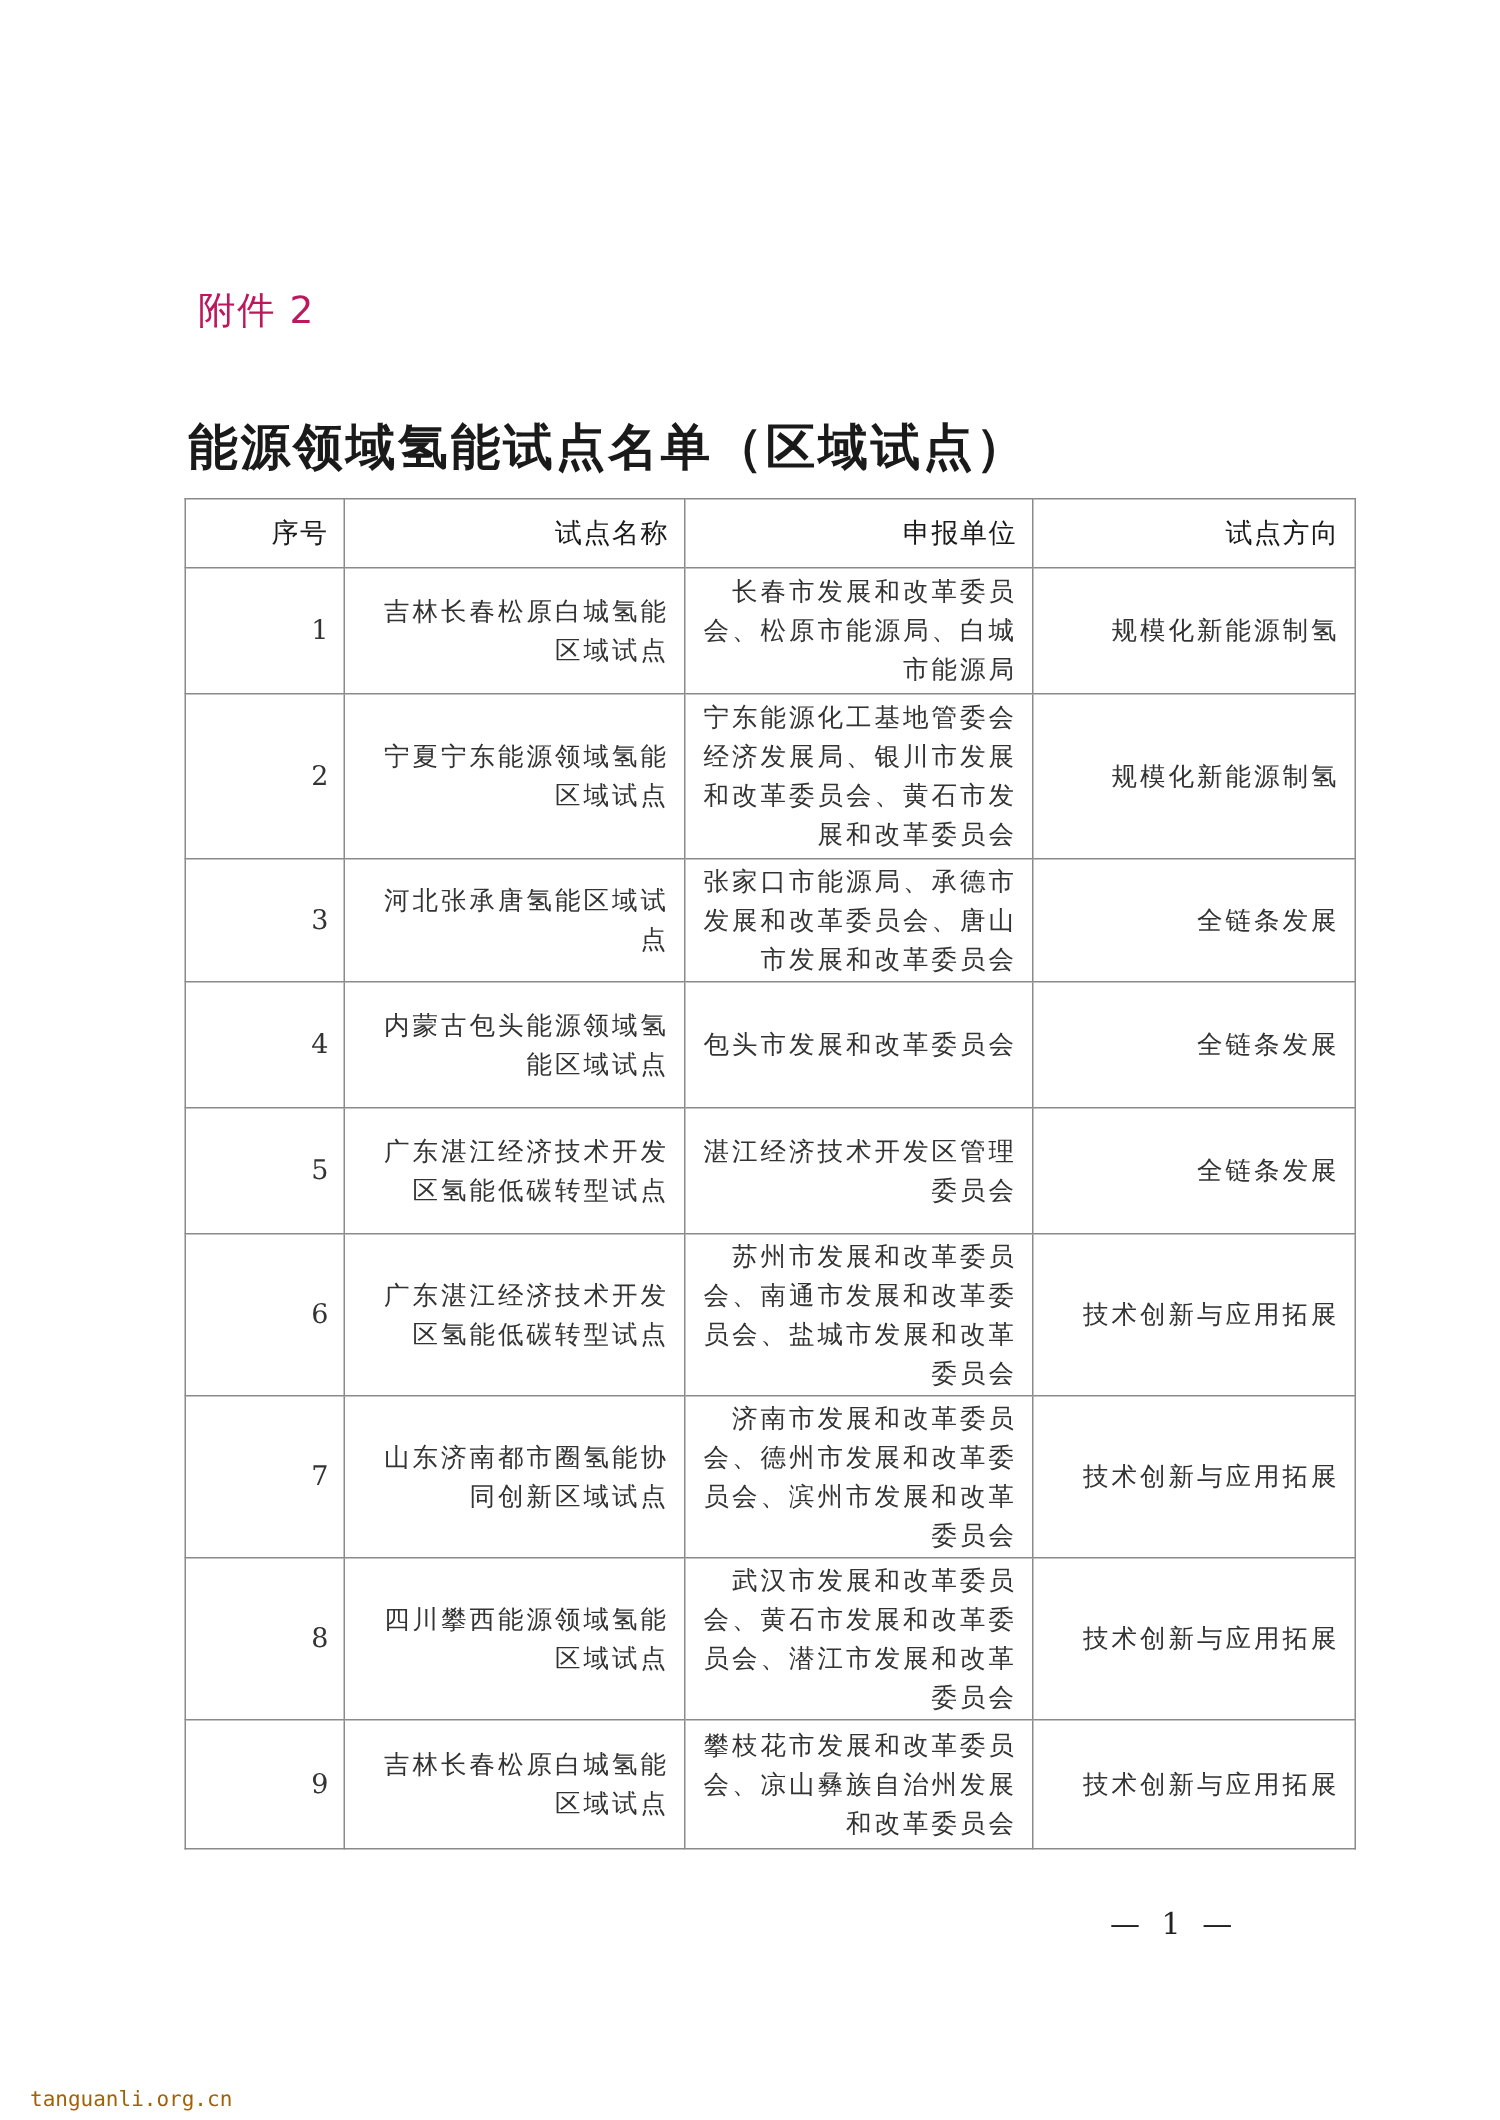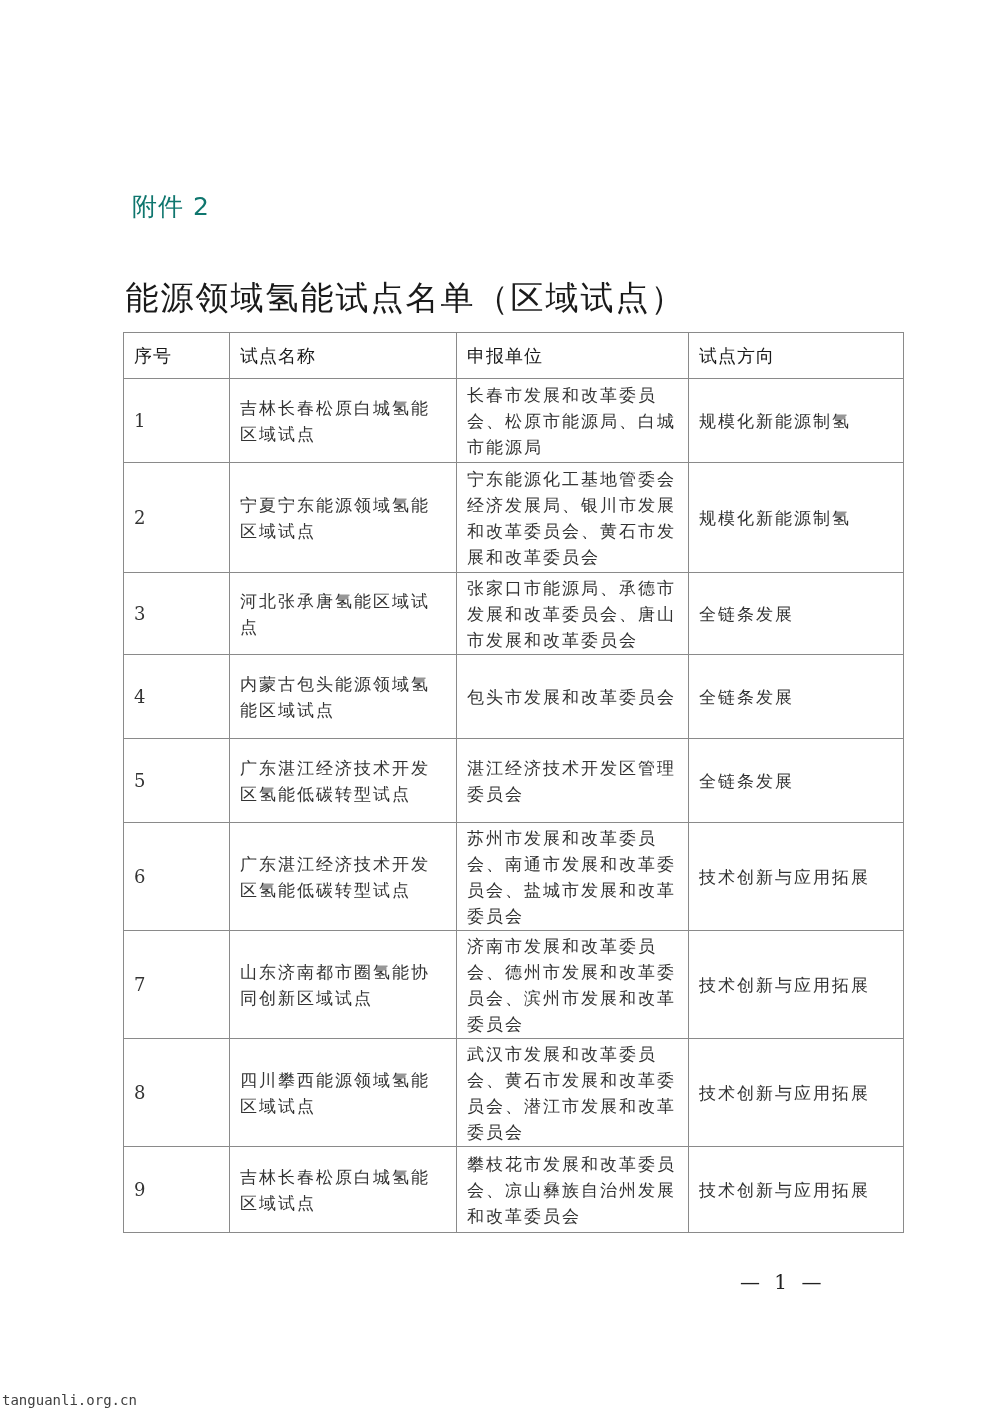--- a/index.html
+++ b/index.html
@@ -13,45 +13,46 @@
       position: relative;
       overflow: hidden;
       font-family: "DejaVu Sans", sans-serif;
       color: #222;
     }
     .attachment-label {
       position: absolute;
       left: 132px;
       top: 190px;
       font-size: 25px;
-      color: #0f766e;
+      color: #be185d;
       letter-spacing: 1px;
     }
     .doc-title {
       position: absolute;
       left: 0;
       width: 811px;
       top: 276px;
       text-align: center;
       font-size: 33px;
       color: #1a1a1a;
       letter-spacing: 2px;
+      font-weight: bold;
     }
     table.pilot-table {
       position: absolute;
       left: 123px;
       top: 332px;
       width: 780px;
       border-collapse: collapse;
       table-layout: fixed;
     }
     table.pilot-table th,
     table.pilot-table td {
       border: 1.5px solid #8a8a8a;
-      text-align: left;
+      text-align: right;
       vertical-align: middle;
       padding: 0 10px;
       font-size: 17px;
       line-height: 26px;
       letter-spacing: 2px;
       color: #333;
     }
     table.pilot-table th {
       font-weight: normal;
       font-size: 18px;
@@ -72,25 +73,25 @@
       position: absolute;
       left: 740px;
       top: 1270px;
       font-family: "DejaVu Serif", serif;
       font-size: 20px;
       color: #222;
       letter-spacing: 4px;
     }
     .watermark {
       position: absolute;
-      left: 2px;
+      left: 20px;
       top: 1392px;
       font-family: "DejaVu Sans Mono", monospace;
       font-size: 14px;
-      color: #404040;
+      color: #a16207;
     }
   </style>
 </head>
 <body>
 
 <div class="attachment-label">附件 2</div>
 
 <div class="doc-title">能源领域氢能试点名单（区域试点）</div>
 
 <table class="pilot-table">

